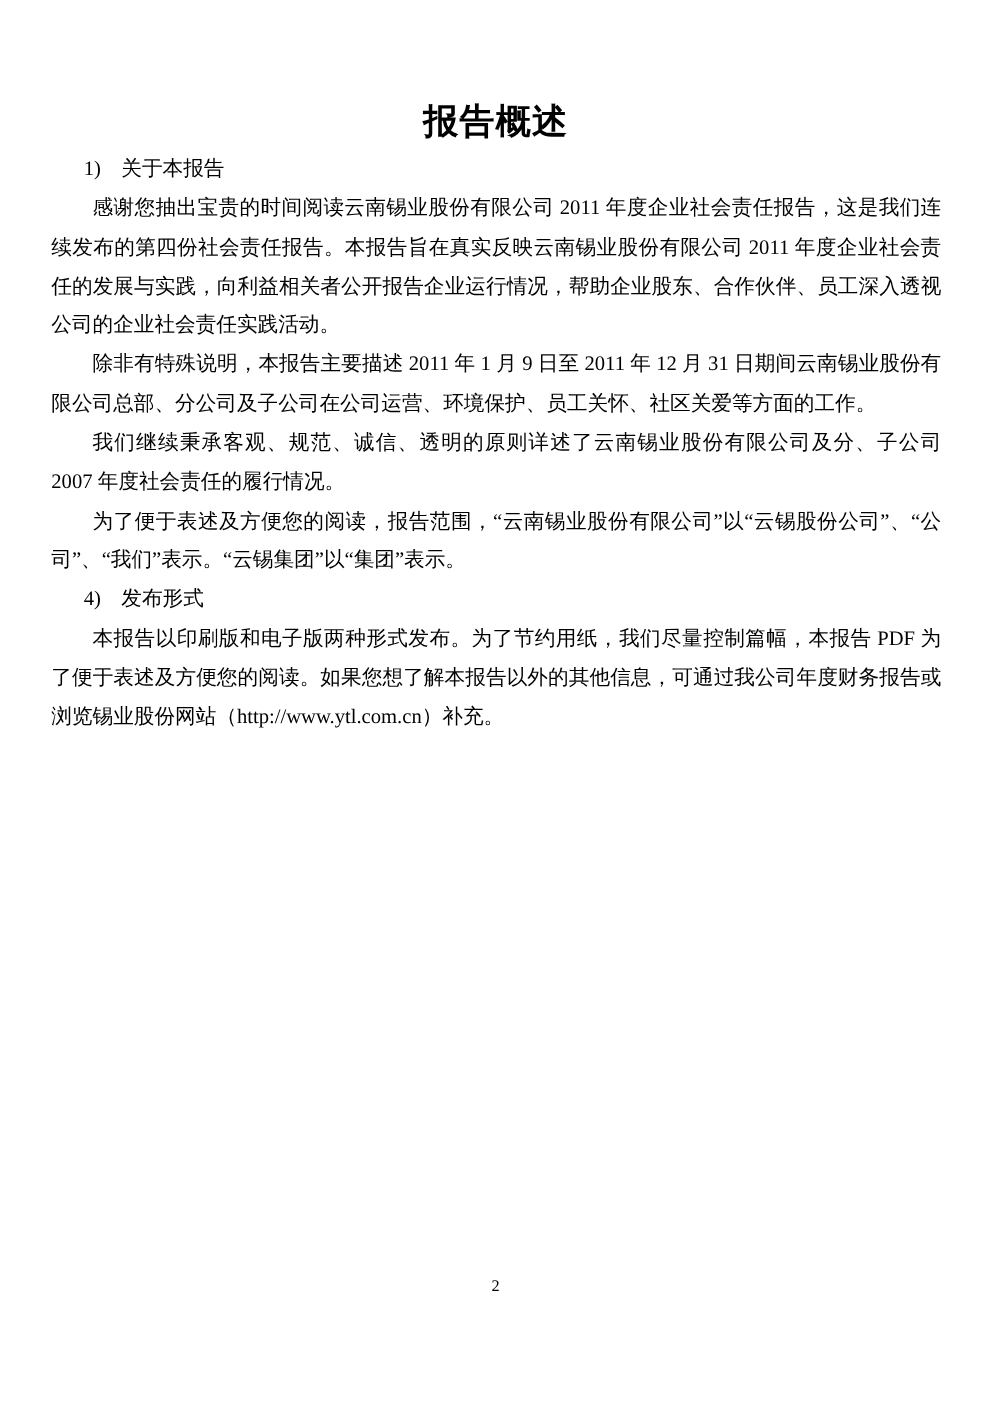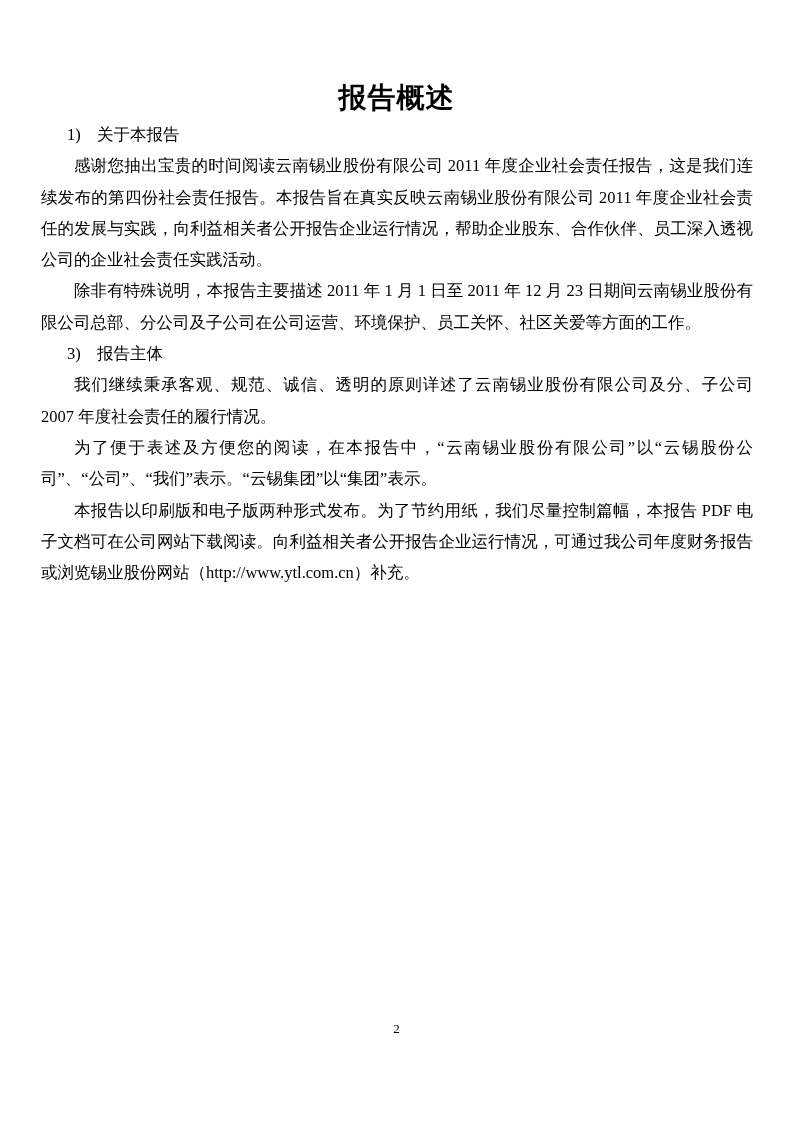--- a/index.html
+++ b/index.html
@@ -65,28 +65,28 @@
   <h1 class="page-title">报告概述</h1>
 
   <div class="content">
 
     <p class="list-line"><span class="num">1)</span><span>关于本报告</span></p>
 
     <p class="para">感谢您抽出宝贵的时间阅读云南锡业股份有限公司 2011 年度企业社会责任报告，这是我们连续发布的第四份社会责任报告。本报告旨在真实反映云南锡业股份有限公司 2011 年度企业社会责任的发展与实践，向利益相关者公开报告企业运行情况，帮助企业股东、合作伙伴、员工深入透视公司的企业社会责任实践活动。</p>
 
 
 
-    <p class="para">除非有特殊说明，本报告主要描述 2011 年 1 月 1 日至 2011 年 12 月 23 日期间云南锡业股份有限公司总部、分公司及子公司在公司运营、环境保护、员工关怀、社区关爱等方面的工作。</p>
+    <p class="para">除非有特殊说明，本报告主要描述 2011 年 1 月 9 日至 2011 年 12 月 31 日期间云南锡业股份有限公司总部、分公司及子公司在公司运营、环境保护、员工关怀、社区关爱等方面的工作。</p>
 
-    <p class="list-line"><span class="num">3)</span><span>报告主体</span></p>
 
     <p class="para">我们继续秉承客观、规范、诚信、透明的原则详述了云南锡业股份有限公司及分、子公司 2007 年度社会责任的履行情况。</p>
 
-    <p class="para">为了便于表述及方便您的阅读，在本报告中，“云南锡业股份有限公司”以“云锡股份公司”、“公司”、“我们”表示。“云锡集团”以“集团”表示。</p>
+    <p class="para">为了便于表述及方便您的阅读，报告范围，“云南锡业股份有限公司”以“云锡股份公司”、“公司”、“我们”表示。“云锡集团”以“集团”表示。</p>
 
+    <p class="list-line"><span class="num">4)</span><span>发布形式</span></p>
 
-    <p class="para">本报告以印刷版和电子版两种形式发布。为了节约用纸，我们尽量控制篇幅，本报告 PDF 电子文档可在公司网站下载阅读。向利益相关者公开报告企业运行情况，可通过我公司年度财务报告或浏览锡业股份网站（http://www.ytl.com.cn）补充。</p>
+    <p class="para">本报告以印刷版和电子版两种形式发布。为了节约用纸，我们尽量控制篇幅，本报告 PDF 为了便于表述及方便您的阅读。如果您想了解本报告以外的其他信息，可通过我公司年度财务报告或浏览锡业股份网站（http://www.ytl.com.cn）补充。</p>
 
   </div>
 
   <div class="page-num">2</div>
 
 </div>
 
 </body></html>

